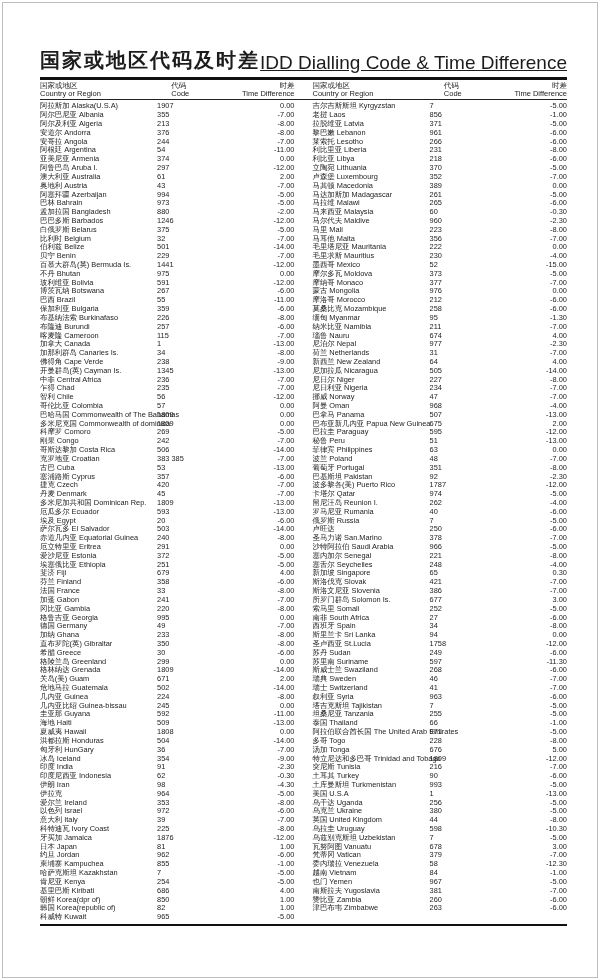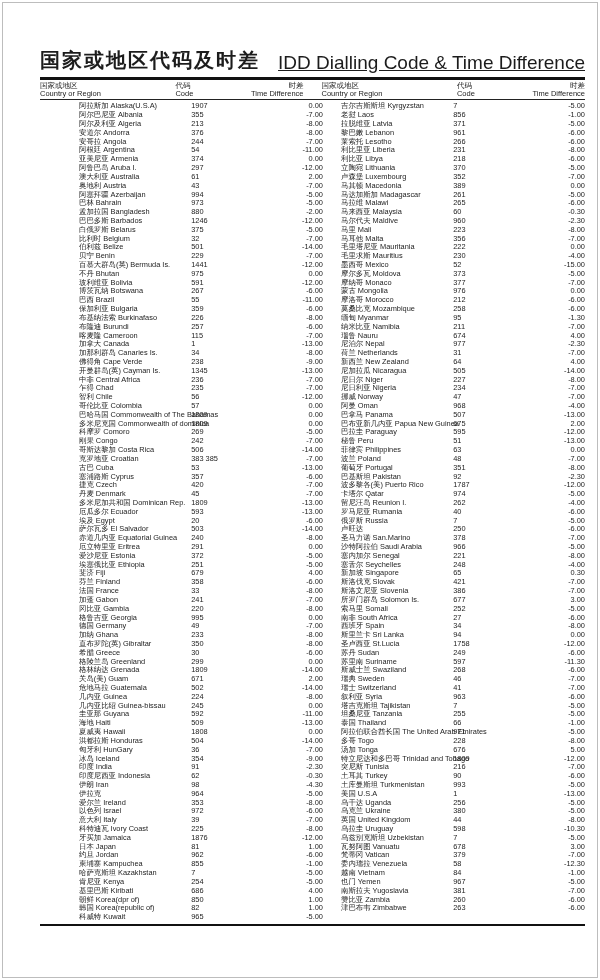--- a/index.html
+++ b/index.html
@@ -2,32 +2,32 @@
 <html><head>
 <meta charset="utf-8">
 <style>
   html,body{margin:0;padding:0;}
   body{
     width:600px;height:980px;position:relative;background:#ffffff;
     font-family:"Liberation Sans","DejaVu Sans",sans-serif;color:#1c1c1c;
     overflow:hidden;
   }
   .frame{position:absolute;inset:2px;border:1px solid #bdbdbd;pointer-events:none;}
-  .content{position:absolute;left:40px;right:15px;top:46px;}
+  .content{position:absolute;left:40px;right:33px;top:46px;}
   .titlebar{display:flex;justify-content:space-between;align-items:flex-end;height:28px;}
   .title-cn{font-size:20px;font-weight:bold;letter-spacing:2px;}
   .title-en{font-size:19px;font-weight:normal;letter-spacing:0px;text-decoration:underline;}
   .title-rule{height:3px;background:#111;margin-top:3px;}
   .cols-header{display:flex;gap:18px;margin-top:2px;}
   .hgroup{flex:1;display:flex;font-size:7.5px;line-height:8.2px;gap:16px;}
   .hname{width:46%;}
   .hcode{width:26%;margin-left:24px;}
   .htime{width:28%;text-align:right;}
   .header-rule{height:1px;background:#222;margin-top:1px;}
-  .table-wrap{display:flex;gap:18px;margin-top:2px;margin-left:39px;}
+  .table-wrap{display:flex;gap:18px;margin-top:2px;}
   .tgroup{flex:1;}
   .trow{display:flex;height:8.82px;font-size:7.4px;line-height:8.82px;white-space:nowrap;}
   .c-name{width:46%;overflow:visible;}
   .c-code{width:26%;}
   .c-time{width:28%;text-align:right;}
   .bottom-rule{height:2.5px;background:#111;margin-top:2px;}
 </style>
 </head>
 <body>
 

